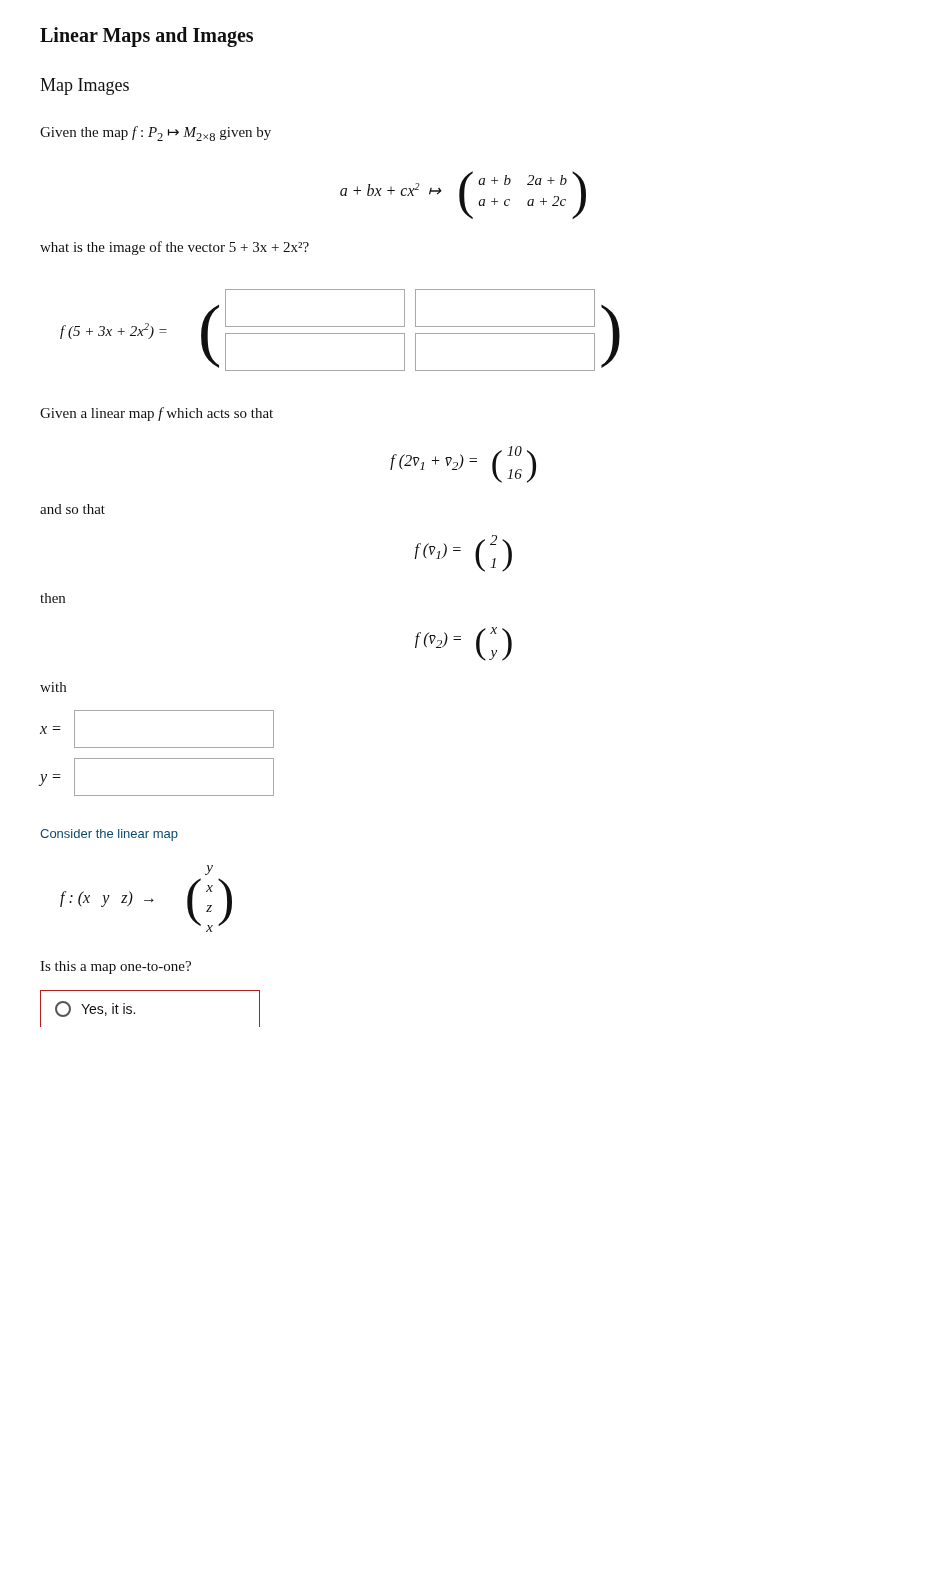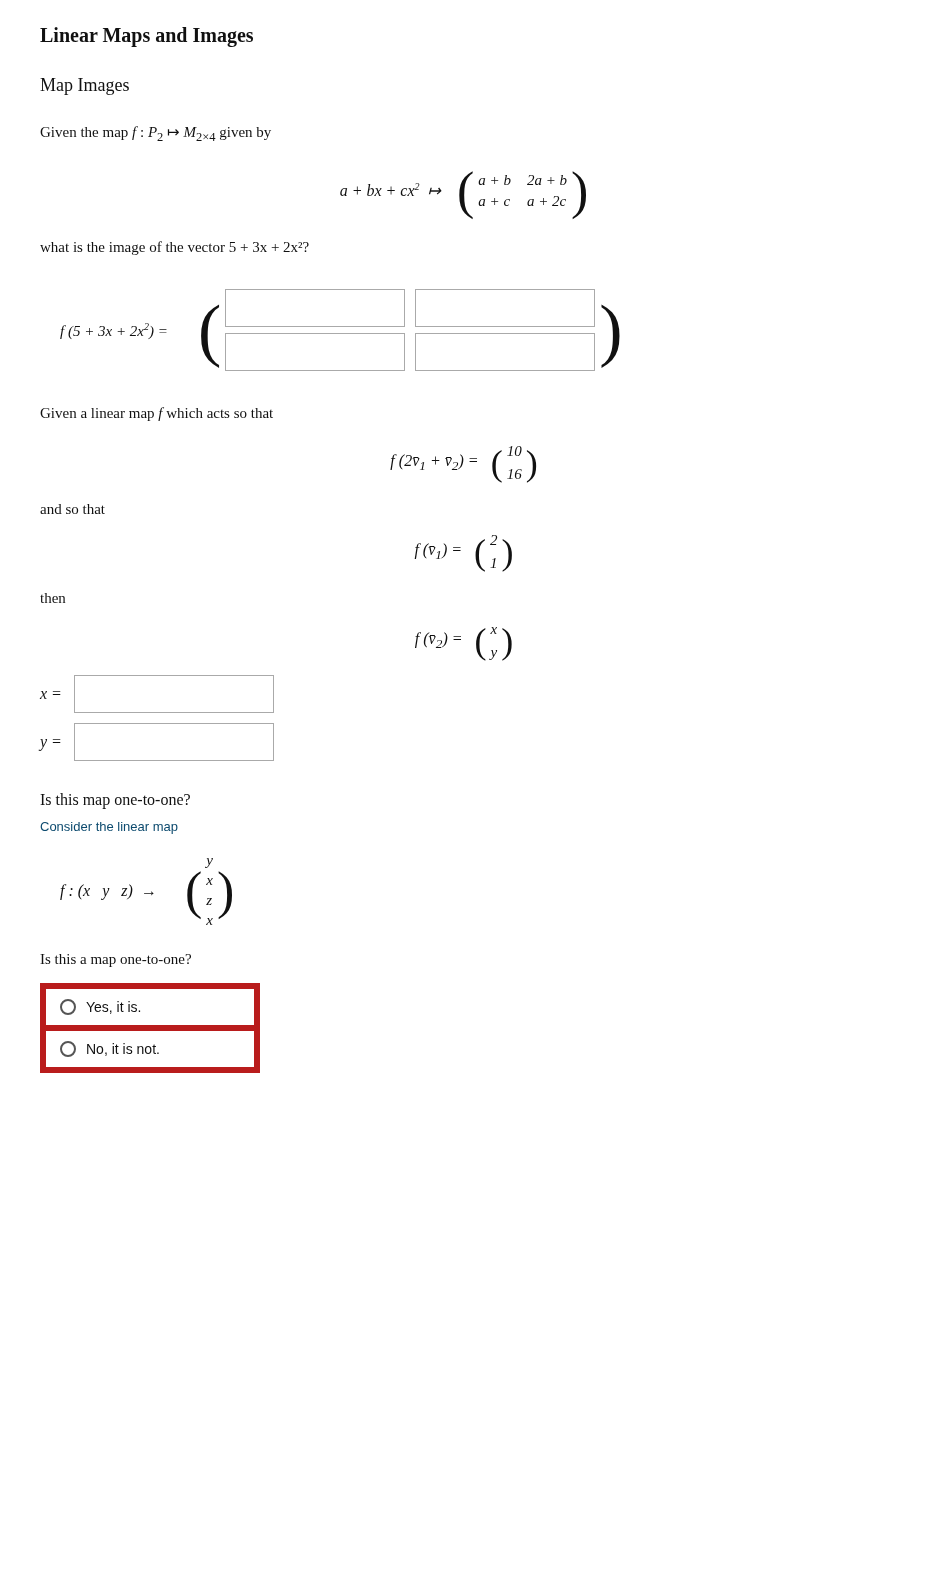--- a/index.html
+++ b/index.html
@@ -107,21 +107,21 @@
       font-style: italic;
       font-size: 15px;
       white-space: nowrap;
     }
     
     .radio-option {
       display: flex;
       align-items: center;
       gap: 10px;
       padding: 10px 14px;
-      border: 6px solid #b91c1c;
+      border: 1px solid #b91c1c;
       width: 220px;
       margin-bottom: 0;
       cursor: pointer;
       font-size: 14px;
       font-family: Arial, sans-serif;
     }
     .radio-option:first-of-type {
       border-bottom: none;
     }
     .radio-circle {
@@ -166,21 +166,21 @@
 <body>
 
 <h1>Linear Maps and Images</h1>
 
 <div class="section">
   <h2>Map Images</h2>
 
   <p class="problem-text">
     Given the map <em>f</em> : 
     <em>P</em><sub>2</sub> ↦ 
-    <em>M</em><sub>2×4</sub> given by
+    <em>M</em><sub>2×8</sub> given by
   </p>
 
   <div class="math-display">
     <span style="font-style:italic; margin-right:12px;">
       <em>a</em> + <em>bx</em> + <em>cx</em><sup>2</sup> &nbsp;↦&nbsp;
     </span>
     <div class="matrix-wrap">
       <span class="big-paren">(</span>
       <div class="matrix-cells matrix-2x2">
         <span class="cell">a + b</span>
@@ -256,35 +256,35 @@
     <div class="matrix-wrap">
       <span class="big-paren-sm">(</span>
       <div class="matrix-cells matrix-2x1" style="gap: 6px 0;">
         <span class="cell">x</span>
         <span class="cell">y</span>
       </div>
       <span class="big-paren-sm">)</span>
     </div>
   </div>
 
+  <p class="word-label" style="margin-bottom:14px;">with</p>
 
   <div class="xy-row">
     <span class="xy-eq">x =</span>
     <input class="answer-input" type="text" value="" style="width: 200px;">
   </div>
 
   <div class="xy-row">
     <span class="xy-eq">y =</span>
     <input class="answer-input" type="text" value="" style="width: 200px;">
   </div>
 </div>
 
 <div class="section" style="margin-top: 28px;">
 
-  <p class="section-title">Is this map one-to-one?</p>
 
   <p class="consider-label">Consider the linear map</p>
 
   <div class="math-display" style="justify-content: flex-start; margin-left: 20px; margin-bottom: 18px;">
     <span style="font-style:italic; margin-right:28px;">
       <em>f</em> : (<em>x</em> &nbsp; <em>y</em> &nbsp; <em>z</em>) &nbsp;→
     </span>
     <div class="matrix-wrap">
       <span class="big-paren">(</span>
       <div class="matrix-cells matrix-4x1" style="gap: 3px 0;">
@@ -297,19 +297,15 @@
     </div>
   </div>
 
   <p class="problem-text" style="margin-bottom: 12px;">Is this a map one-to-one?</p>
 
   <div>
     <div class="radio-option">
       <span class="radio-circle"></span>
       <span>Yes, it is.</span>
     </div>
-    <div class="radio-option">
-      <span class="radio-circle"></span>
-      <span>No, it is not.</span>
-    </div>
   </div>
 
 </div>
 
 </body></html>

